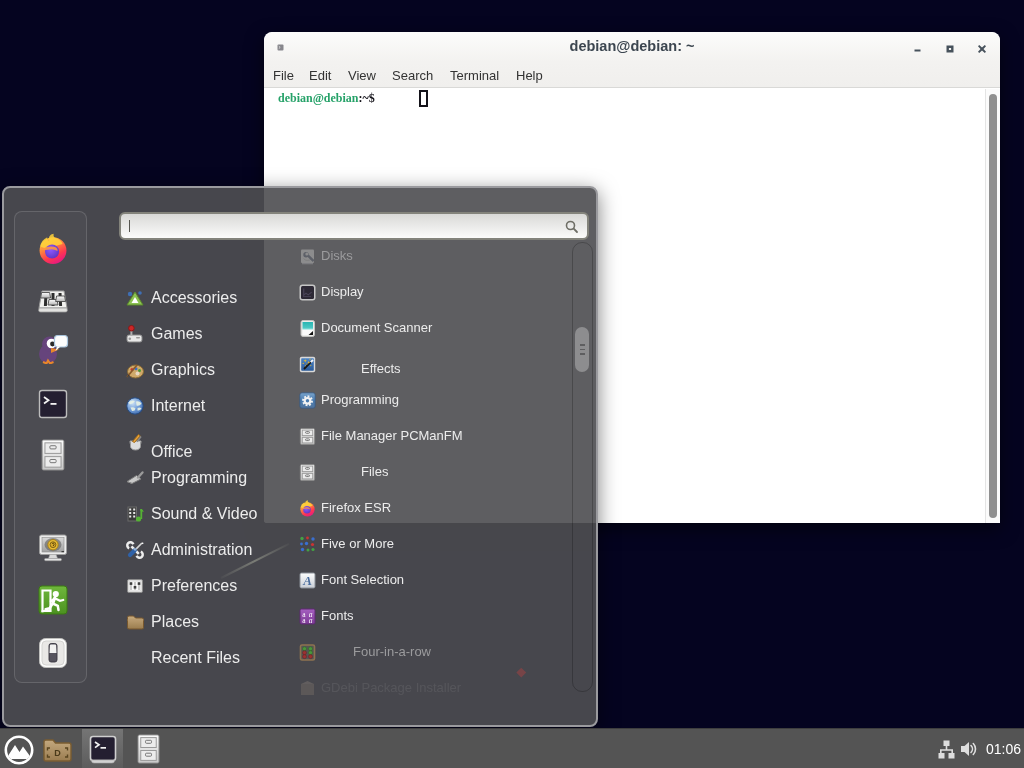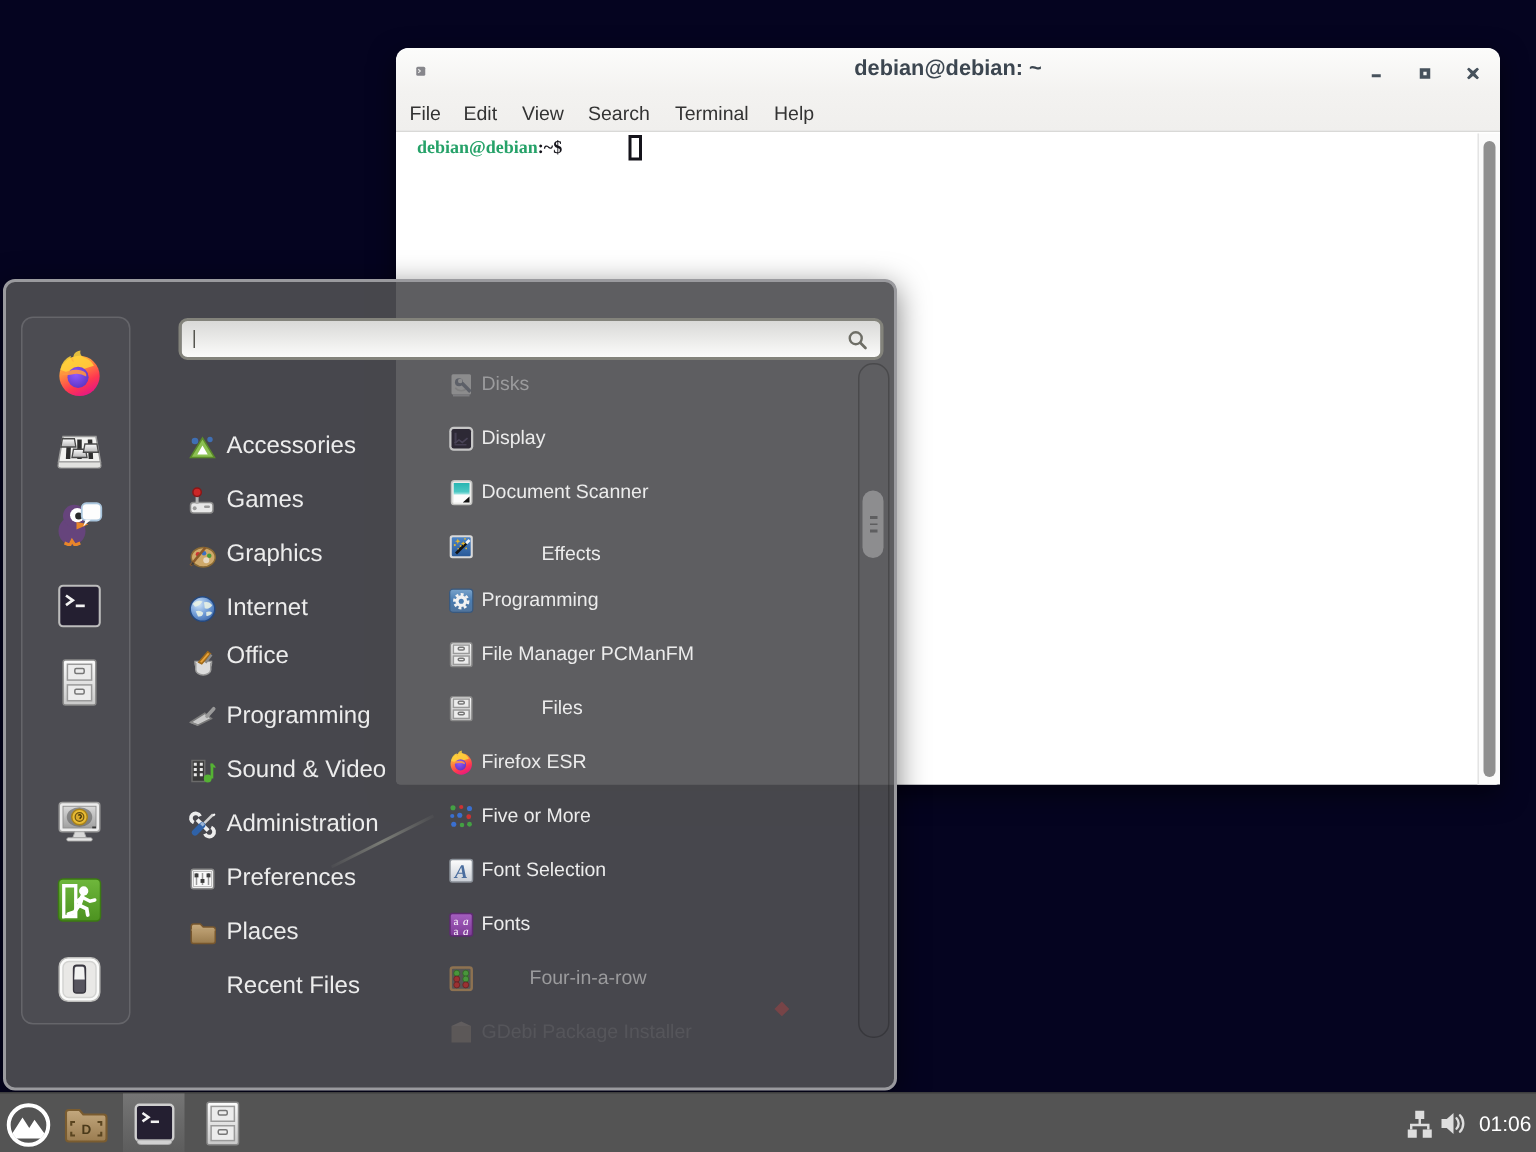--- a/index.html
+++ b/index.html
@@ -300,21 +300,21 @@
         <defs>
           <radialGradient id="glb" cx="0.35" cy="0.3" r="0.9">
             <stop offset="0" stop-color="#cfe4f7"></stop>
             <stop offset="0.5" stop-color="#6f9bd6"></stop>
             <stop offset="1" stop-color="#2d5a9e"></stop>
           </radialGradient>
         </defs>
         <circle cx="10" cy="10" r="8.2" fill="url(#glb)" stroke="#24487e"></circle>
         <path d="M3.5 6.5 Q6.5 3.5 10 5 Q8 8 5 8.5 Z M11 5.5 Q14.5 4.5 16.5 7.5 Q14.5 10.5 11.5 9.5 Z M5.5 11.5 Q8.5 10.5 10.5 12.5 Q10 15.5 7 15 Z M12.5 12 Q15 11 16.5 12.5 Q15 15 12.5 14.5 Z" fill="#e9f2e4" opacity="0.9"></path>
       </svg>
-      <div class="cat" style="top:241px;">Office</div>
+      <div class="cat" style="top:255px;">Office</div>
       <svg class="abs" style="left:121px;top:243.5px;" width="20" height="20" viewBox="0 0 20 20">
         <path d="M5 9 h11 v1.5 a5.5 4 0 0 1 -11 0 Z" fill="#ececec" stroke="#9a9a9a"></path>
         <path d="M5.5 10 v4.5 a5 3.5 0 0 0 10 0 V10" fill="#dcdcdc" stroke="#9a9a9a"></path>
         <path d="M7.5 9.5 L13.5 2.5 l1.8 1.4 L9.5 10.5 Z" fill="#e8a33a" stroke="#a06a1a"></path>
         <path d="M12 9.8 L16 4.5" stroke="#8a8a8a" stroke-width="1.6"></path>
       </svg>
       <div class="cat" style="top:280.5px;">Programming</div>
       <svg class="abs" style="left:121px;top:279.5px;" width="20" height="20" viewBox="0 0 20 20">
         <path d="M2 13.5 L11.5 7.5 L16 11 L7 15.5 Z" fill="#c9c9c9" stroke="#7a7a7a"></path>
         <path d="M13 9.5 L17.5 4.5" stroke="#9a9a9a" stroke-width="2.4" stroke-linecap="round"></path>

